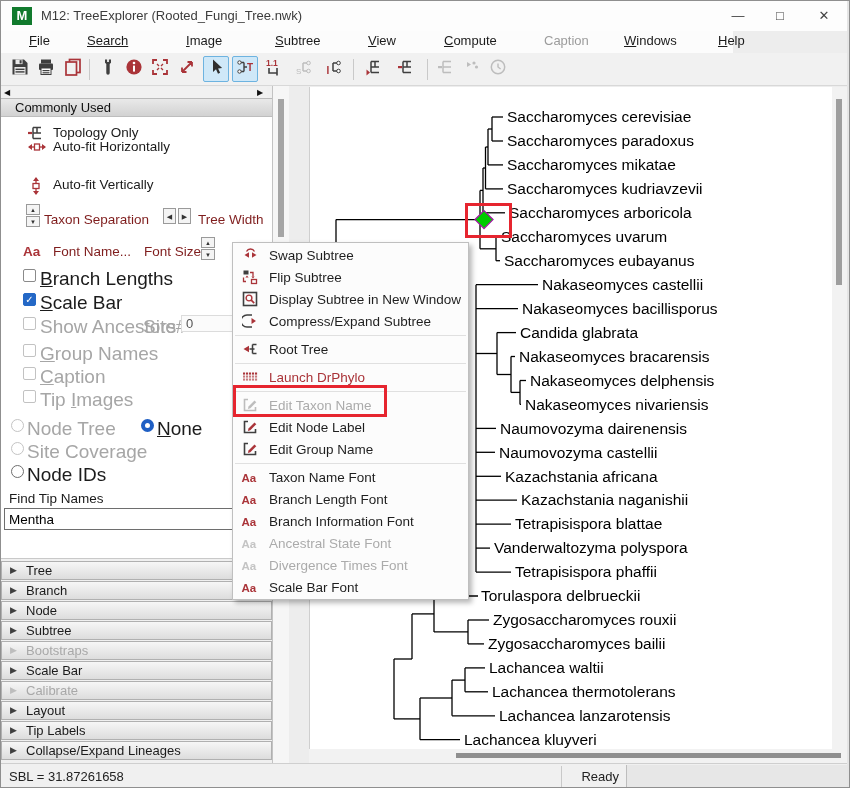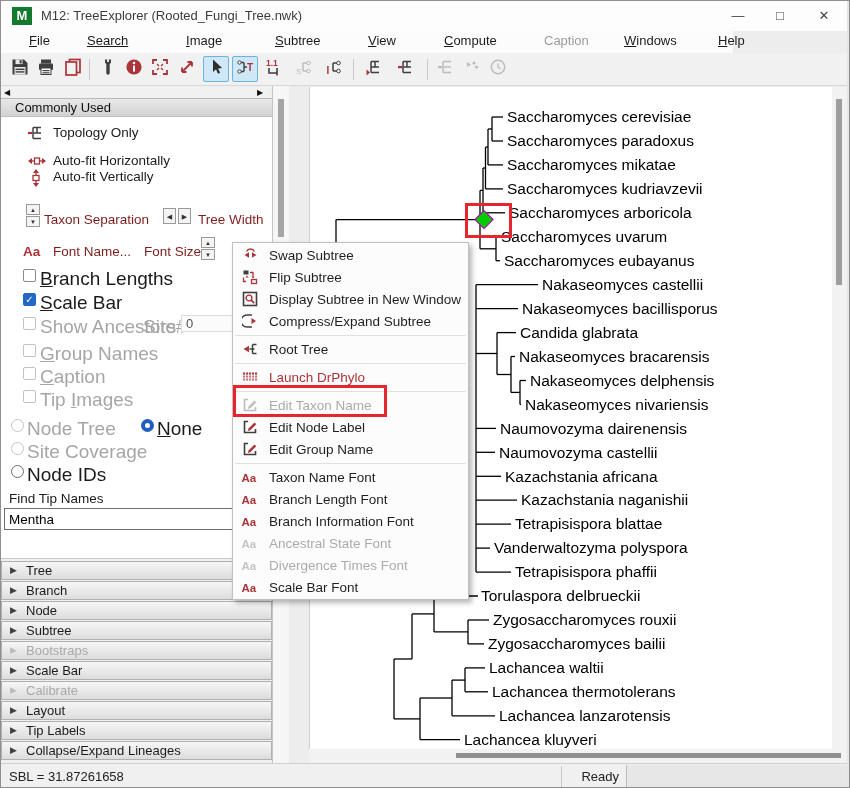--- a/index.html
+++ b/index.html
@@ -252,29 +252,29 @@
     <div id="panel-white"></div>
     <div id="cu-header">Commonly Used</div>
     <div id="side-actions">
         <div class="side-action" style="top: 36px;">
           <span class="ic"><svg width="18" height="18" viewBox="0 0 18 18">
               <rect x="1" y="7.9" width="4" height="2.2" fill="#aa3439"></rect>
               <path d="M6 3.5h8M6 9h8M6 14.5h8M6 3.5v11M10 3.5v5.5" stroke="#3f3f3f" stroke-width="1.5" fill="none"></path>
             </svg></span>
           <span class="lbl">Topology Only</span>
         </div>
-        <div class="side-action" style="top: 64px; text-decoration: underline;">
+        <div class="side-action" style="top: 50px; text-decoration: underline;">
           <span class="ic"><svg width="20" height="18" viewBox="0 0 20 18">
               <path d="M2 9h16" stroke="#aa3439" stroke-width="1.3"></path>
               <path d="M1 9l4-3v6zM19 9l-4-3v6z" fill="#aa3439"></path>
               <rect x="7.5" y="6" width="5" height="6" fill="#fff" stroke="#aa3439" stroke-width="1.3"></rect>
             </svg></span>
           <span class="lbl">Auto-fit Horizontally</span>
         </div>
-        <div class="side-action" style="top: 80px; text-align: center;">
+        <div class="side-action" style="top: 88px; text-align: center;">
           <span class="ic"><svg width="18" height="20" viewBox="0 0 18 20">
               <path d="M9 2v16" stroke="#aa3439" stroke-width="1.3"></path>
               <path d="M9 1L6 5h6zM9 19l-3-4h6z" fill="#aa3439"></path>
               <rect x="6" y="7.5" width="6" height="5" fill="#fff" stroke="#aa3439" stroke-width="1.3"></rect>
             </svg></span>
           <span class="lbl">Auto-fit Vertically</span>
         </div>
       </div>
 
     <div class="spin" style="left:25px;top:118px">

